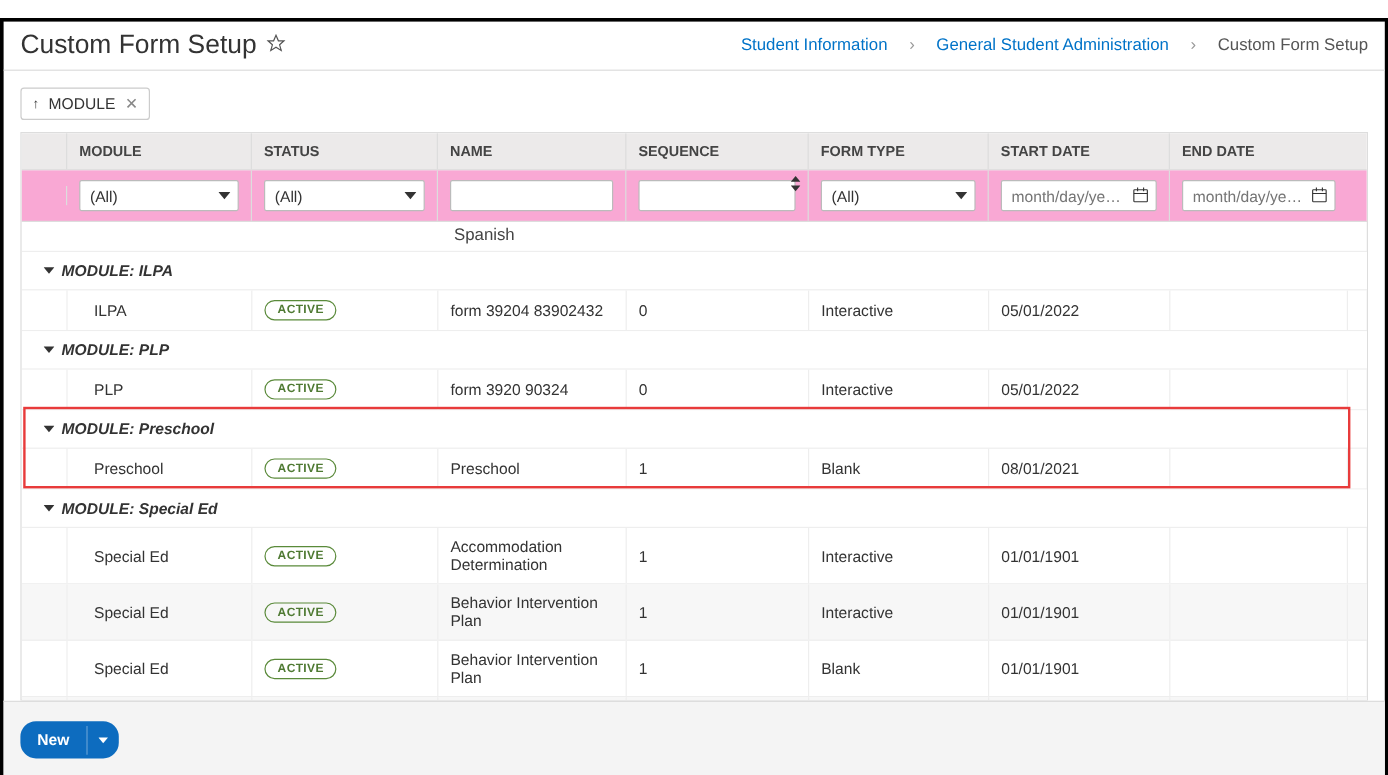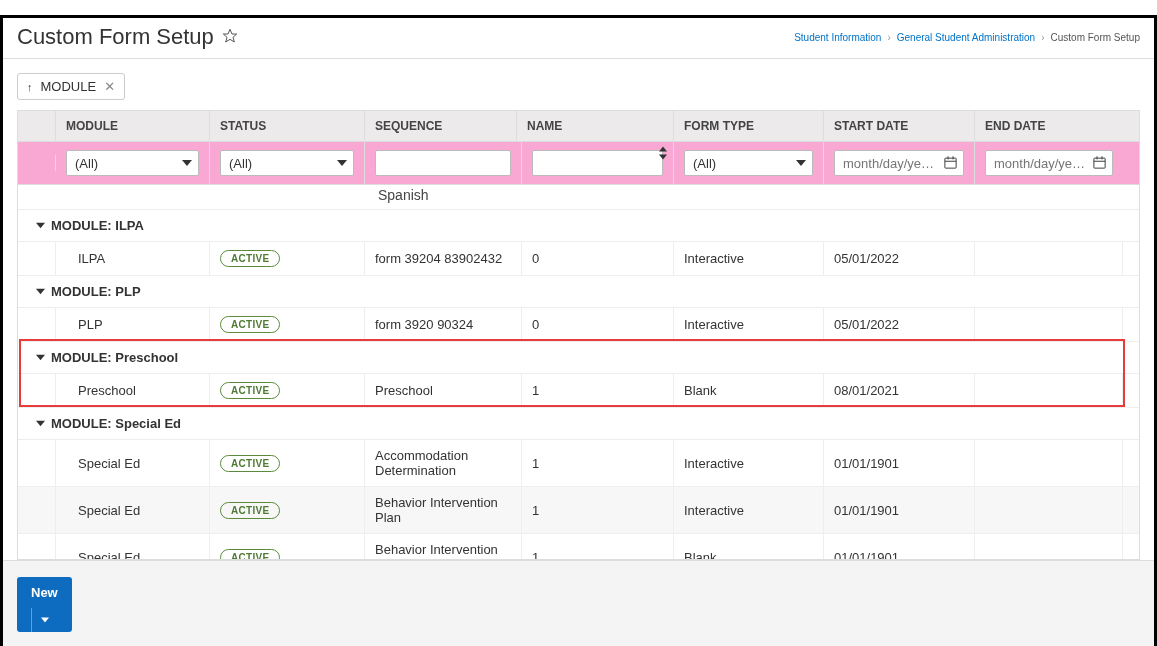--- a/index.html
+++ b/index.html
@@ -2,21 +2,21 @@
 <html><head>
 <meta charset="utf-8">
 <style>
   * { box-sizing: border-box; margin:0; padding:0; }
   body { font-family: Arial, Helvetica, sans-serif; font-size:13px; color:#333; background:#fff; }
   .frame { width:1157px; height:636px; border:3px solid #000; margin:15px auto; display:flex; flex-direction:column; position:relative; }
   .header { display:flex; align-items:center; justify-content:space-between; padding:6px 14px 8px 14px; border-bottom:1px solid #ddd; }
   .title-wrap { display:flex; align-items:center; gap:8px; }
   .title { font-size:22px; font-weight:400; color:#333; }
   .star-icon svg { width:16px; height:16px; fill:none; stroke:#555; stroke-width:1.5; }
-  .breadcrumb { font-size:10px; color:#555; display:flex; gap:6px; align-items:center; }
+  .breadcrumb { font-size:14px; color:#555; display:flex; gap:18px; align-items:center; }
   .breadcrumb a { color:#0073c8; text-decoration:none; cursor:pointer; }
   .breadcrumb .sep { color:#999; }
   .content { padding:14px 14px 0 14px; flex:1 1 auto; display:flex; flex-direction:column; overflow:hidden; }
   .grouping-chip { display:inline-flex; align-items:center; gap:8px; border:1px solid #ccc; border-radius:3px; padding:5px 9px; margin-bottom:10px; font-size:13px; color:#333; background:#fff; cursor:pointer; }
   .grouping-chip .arrow { font-size:11px; }
   .grouping-chip .xclose { color:#888; font-size:13px; cursor:pointer; }
   .grid-container { border:1px solid #ddd; display:flex; flex-direction:column; flex:1 1 auto; overflow:hidden; }
   .grid-header-row, .grid-filter-row { display:flex; }
   .grid-header-row { background:#eceaea; border-bottom:1px solid #ddd; }
   .grid-filter-row { background:#f9a8d4; border-bottom:1px solid #ddd; align-items:center; }
@@ -36,31 +36,31 @@
   .filter-select .caret svg { width:10px; height:14px; fill:#333; }
   .filter-input { width:100%; border:1px solid #bbb; border-radius:2px; height:26px; padding:0 8px; font-size:13px; }
   .stepper { position:absolute; right:6px; top:3px; display:flex; flex-direction:column; gap:0; }
   .stepper svg { width:8px; height:8px; fill:#333; display:block; }
   .date-wrap { position:relative; width:100%; }
   .date-input { width:100%; border:1px solid #bbb; border-radius:2px; height:26px; padding:0 26px 0 8px; font-size:13px; color:#555; }
   .cal-icon { position:absolute; right:6px; top:5px; }
   .cal-icon svg { width:15px; height:15px; stroke:#333; fill:none; stroke-width:1.5; }
   .grid-body { position:relative; overflow-y:scroll; flex:1 1 auto; }
   .peek-row { color:#444; font-size:14px; padding:2px 0 6px 360px; border-bottom:1px solid #eee; }
-  .group-row { display:flex; align-items:flex-start; gap:6px; font-weight:700; padding:8px 10px 8px 18px; background:#fff; border-bottom:1px solid #eee; cursor:pointer; }
+  .group-row { display:flex; align-items:flex-start; gap:6px; font-weight:700; padding:8px 10px 8px 18px; background:#fff; border-bottom:1px solid #eee; cursor:pointer;font-style:italic; }
   .group-row .tri svg { width:9px; height:9px; fill:#333; }
   .data-row { display:flex; border-bottom:1px solid #eee; }
   .data-row.odd { background:#f7f7f7; }
   .data-row .col { border-right:1px solid #eee; padding-top:8px; padding-bottom:8px; font-size:13px; color:#333; }
   .data-row .col-exp { }
   .data-row .col-module { padding-left:22px; }
   .status-badge { display:inline-block; border:1.5px solid #5a8a3a; color:#4f7a33; border-radius:11px; padding:2px 10px; font-size:10px; font-weight:700; letter-spacing:0.3px; }
   .highlight-box { position:absolute; border:2px solid #e83b3b; pointer-events:none; }
   .footer-bar { background:#f4f4f4; border-top:1px solid #ddd; padding:16px 14px; }
-  .btn-primary { display:inline-flex; align-items:center; background:#0d6cbf; color:#fff; border-radius:3px; overflow:hidden; cursor:pointer;flex-direction:column; }
+  .btn-primary { display:inline-flex; align-items:center; background:#0d6cbf; color:#fff; border-radius:13px; overflow:hidden; cursor:pointer; }
   .btn-primary .label { padding:8px 14px; font-size:13px; font-weight:600; }
   .btn-primary .split { border-left:1px solid rgba(255,255,255,0.35); padding:8px 9px; display:flex; align-items:center; }
   .btn-primary .split svg { width:8px; height:8px; fill:#fff; }
   .grid-body::-webkit-scrollbar { width:13px; }
   .grid-body::-webkit-scrollbar-track { background:#f0f0f0; }
   .grid-body::-webkit-scrollbar-thumb { background:#bdbdbd; border-radius:2px; }
 </style>
 </head>
 <body>
 
@@ -90,22 +90,22 @@
         <span>MODULE</span>
         <span class="xclose">✕</span>
       </span>
     </div>
 
     <div class="grid-container">
       <div class="grid-header-row">
         <div class="col col-exp"></div>
         <div class="col col-module">MODULE</div>
         <div class="col col-status">STATUS</div>
+        <div class="col col-name">NAME</div>
         <div class="col col-seq">SEQUENCE</div>
-        <div class="col col-name">NAME</div>
         <div class="col col-type">FORM TYPE</div>
         <div class="col col-start">START DATE</div>
         <div class="col col-end">END DATE</div>
       </div>
 
       <div class="grid-filter-row">
         <div class="col col-exp"></div>
         <div class="col col-module">
           <div class="filter-select">
             <span>(All)</span>

